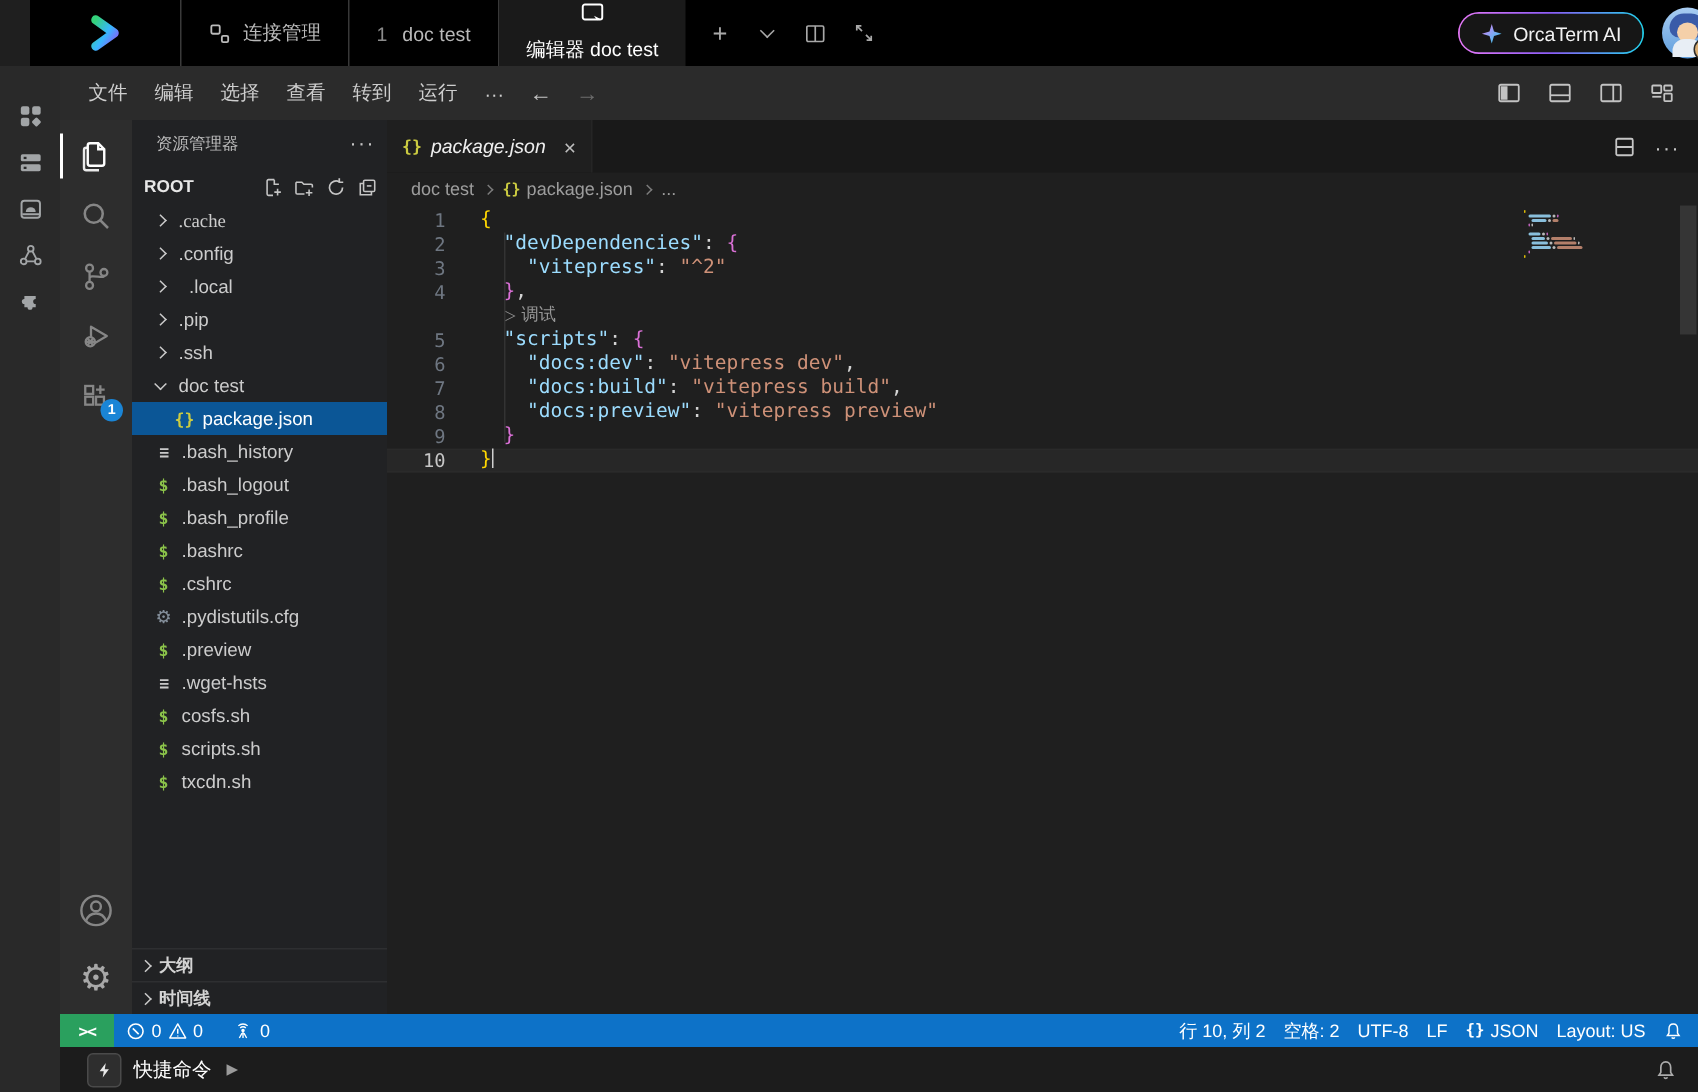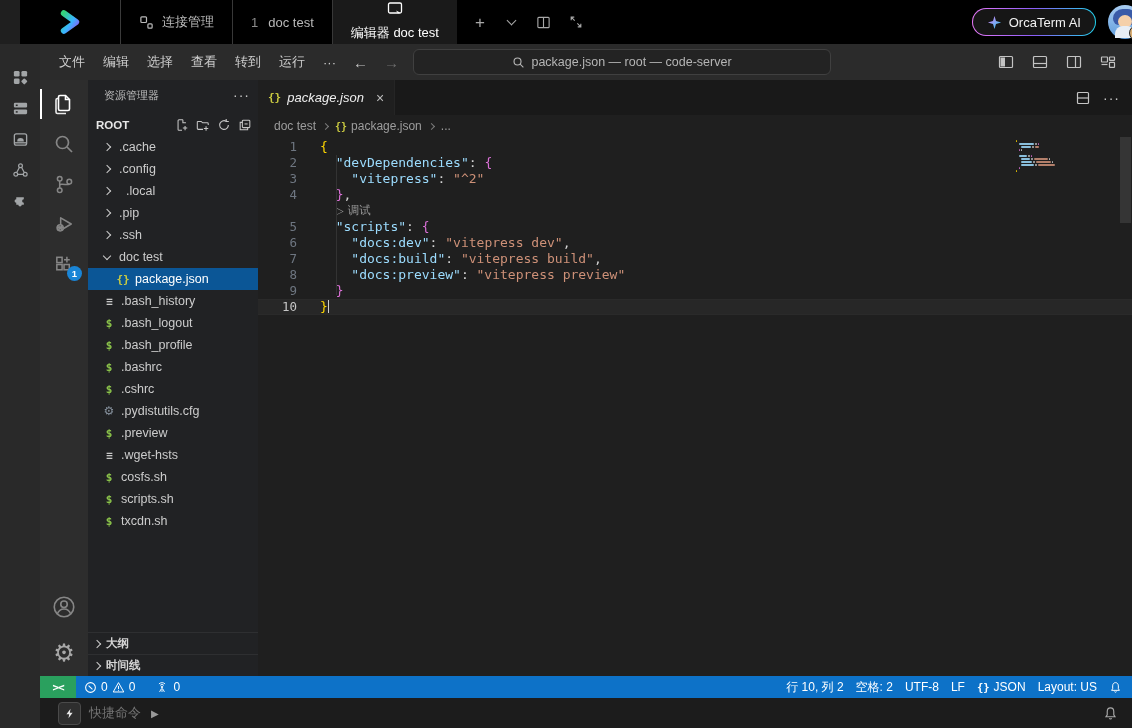--- a/index.html
+++ b/index.html
@@ -119,21 +119,21 @@
   .sb-item .bicon{font-family:"DejaVu Sans Mono",monospace;font-weight:bold;font-size:10.5px;}
   .sb-left,.sb-right{display:flex;align-items:stretch;}
   .sb-left{padding-left:2px;}
   .sb-right{padding-right:4px;}
 
   
   .bottombar{position:absolute;left:40px;top:698px;width:1092px;height:30px;background:#1c1c1c;
              display:flex;align-items:center;padding:0 14px 0 18px;box-sizing:border-box;}
   .qc-chip{display:flex;align-items:center;justify-content:center;width:21px;height:21px;border:1px solid #4a4a4a;
            border-radius:4px;background:#2e2e2e;margin-right:8px;cursor:pointer;color:#e8e8e8;}
-  .qc-label{color:#737373;font-size:13px;cursor:pointer;}
+  .qc-label{color:#ffffff;font-size:13px;cursor:pointer;}
   .qc-arrow{color:#9a9a9a;font-size:10px;margin-left:10px;cursor:pointer;}
   .bb-bell{margin-left:auto;color:#ababab;cursor:pointer;display:flex;}
 </style>
 </head>
 <body>
 
 <div class="app">
 
   <header class="topbar">
     <div class="logo-area">
@@ -223,29 +223,20 @@
         <span class="menu-item">文件</span>
         <span class="menu-item">编辑</span>
         <span class="menu-item">选择</span>
         <span class="menu-item">查看</span>
         <span class="menu-item">转到</span>
         <span class="menu-item">运行</span>
         <span class="menu-item">···</span>
       </nav>
     <span class="nav-arrow">←</span>
     <span class="nav-arrow dim">→</span>
-    <div class="cmdcenter">
-      <span>
-        <svg width="13" height="13" viewBox="0 0 16 16" stroke="currentColor" fill="none" stroke-width="1.4">
-          <circle cx="6.8" cy="6.8" r="4.3"></circle>
-            <path d="M10 10 L14 14"></path>
-        </svg>
-      </span>
-      <span>package.json — root — code-server</span>
-    </div>
     <div class="layout-icons">
       <div class="tb-btn">
         <span>
           <svg width="16" height="16" viewBox="0 0 16 16">
               <rect x="1.5" y="2.5" width="13" height="11" rx="1" fill="none" stroke="currentColor" stroke-width="1.2"></rect>
               <rect x="2.5" y="3.5" width="4.5" height="9" fill="currentColor"></rect>
             </svg>
         </span>
       </div>
       <div class="tb-btn">
@@ -421,21 +412,21 @@
         <span>
           <svg width="14" height="14" viewBox="0 0 16 16" fill="none" stroke="currentColor" stroke-width="1.2">
             <rect x="5" y="2.5" width="8.5" height="8.5" rx="1"></rect>
               <path d="M5 5 H2.5 V13.5 H11 V11"></path>
               <path d="M7.5 6.8 H11"></path>
           </svg>
         </span>
       </span>
     </div>
     <div class="tree" id="tree">
-        <div class="tree-row" style="padding-left: 14px;">
+        <div class="tree-row" style="padding-left: 14px; font-family: Liberation Serif, serif;">
           <span class="chevron"></span>
           <span>.cache</span>
         </div>
         <div class="tree-row" style="padding-left: 14px;">
           <span class="chevron"></span>
           <span>.config</span>
         </div>
         <div class="tree-row" style="padding-left: 14px; gap: 12px;">
           <span class="chevron"></span>
           <span>.local</span>

